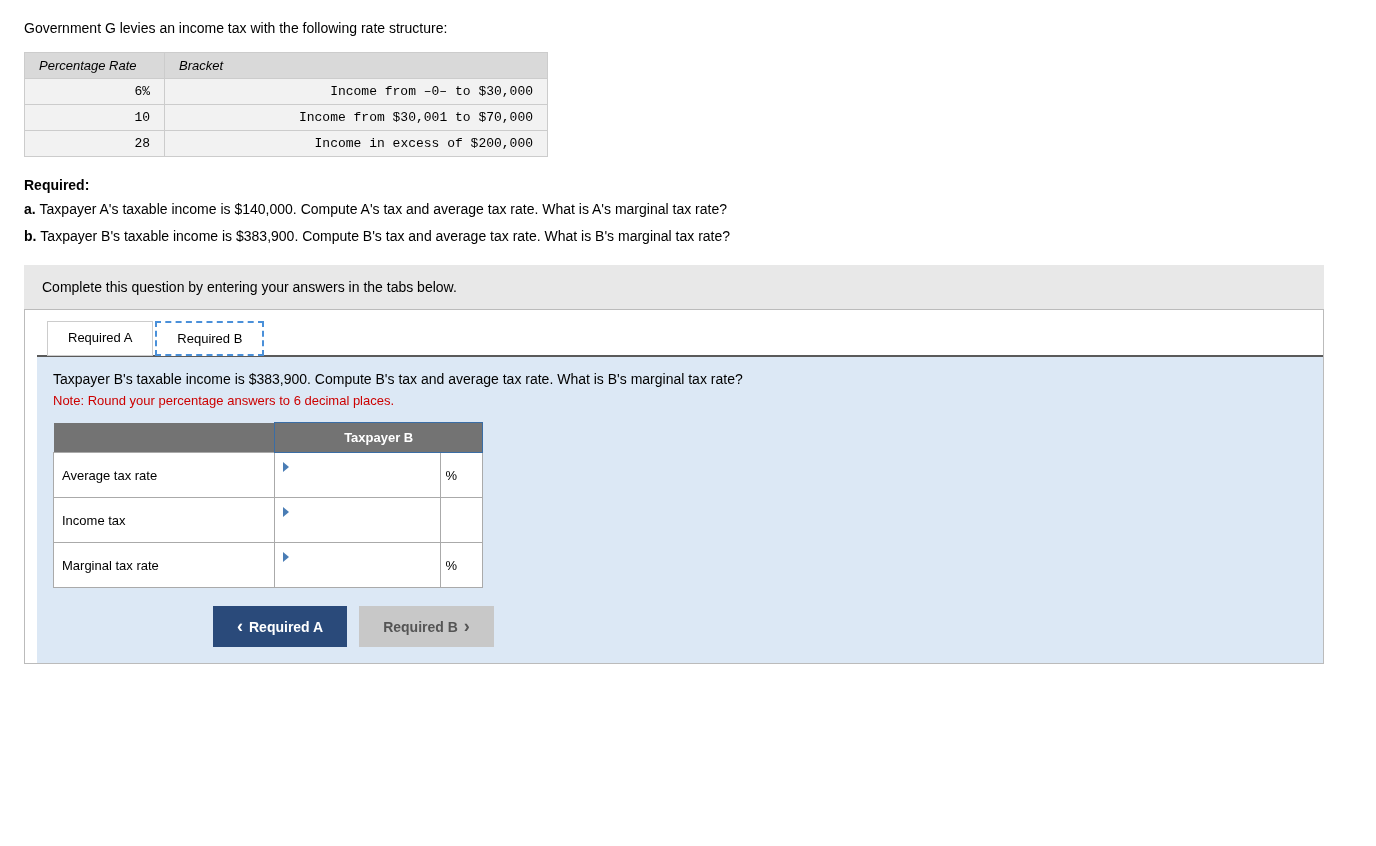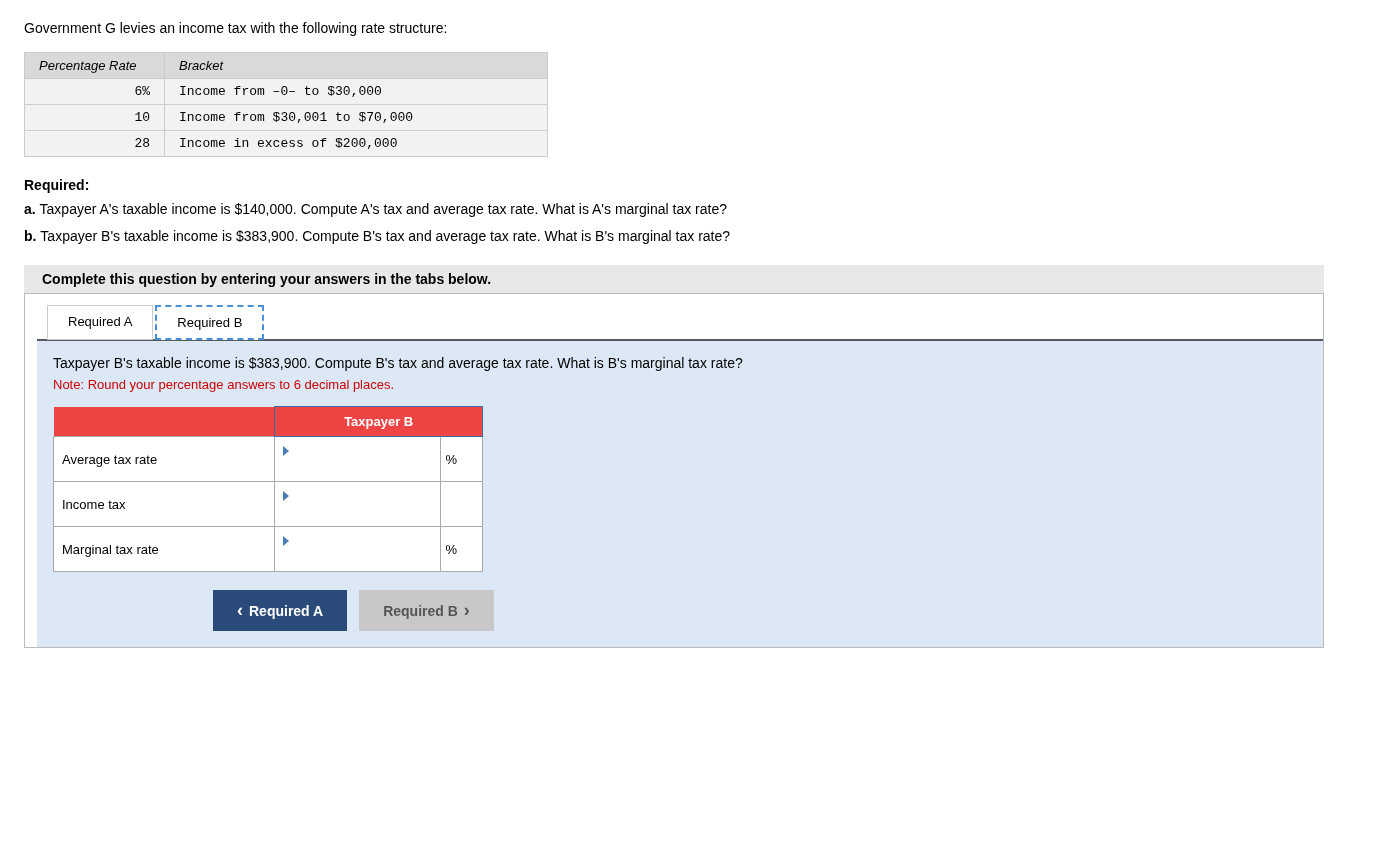--- a/index.html
+++ b/index.html
@@ -39,44 +39,45 @@
     .rate-table tbody tr {
       background: #f2f2f2;
     }
     .rate-table td:first-child {
       text-align: right;
       width: 140px;
       font-family: 'Courier New', monospace;
     }
     .rate-table td:last-child {
       font-family: 'Courier New', monospace;
+      text-align: right;
     }
 
     .required-label {
       font-weight: bold;
       margin-bottom: 6px;
       font-size: 14px;
     }
 
     .question-text {
       font-size: 14px;
       margin-bottom: 6px;
       line-height: 1.5;
     }
 
     .question-text span.letter {
       font-weight: bold;
     }
 
     .complete-box {
       background: #e8e8e8;
-      padding: 6px 18px;
+      padding: 14px 18px;
       margin-top: 18px;
       margin-bottom: 0;
-      font-weight: bold;
+      font-weight: normal;
       font-size: 14px;
     }
 
     .tab-bar {
       display: flex;
       padding: 10px 10px 0 10px;
       background: #fff;
       border-bottom: 2px solid #5a5a5a;
       gap: 0;
     }
@@ -116,21 +117,21 @@
       margin-bottom: 14px;
     }
 
     
     .answer-table {
       border-collapse: collapse;
       width: 430px;
     }
 
     .answer-table thead tr {
-      background: #ef4444;
+      background: #737373;
     }
 
     .answer-table thead th {
       color: #fff;
       font-weight: bold;
       font-size: 13px;
       padding: 7px 12px;
       text-align: center;
       border: 1px solid #3a6da5;
     }

